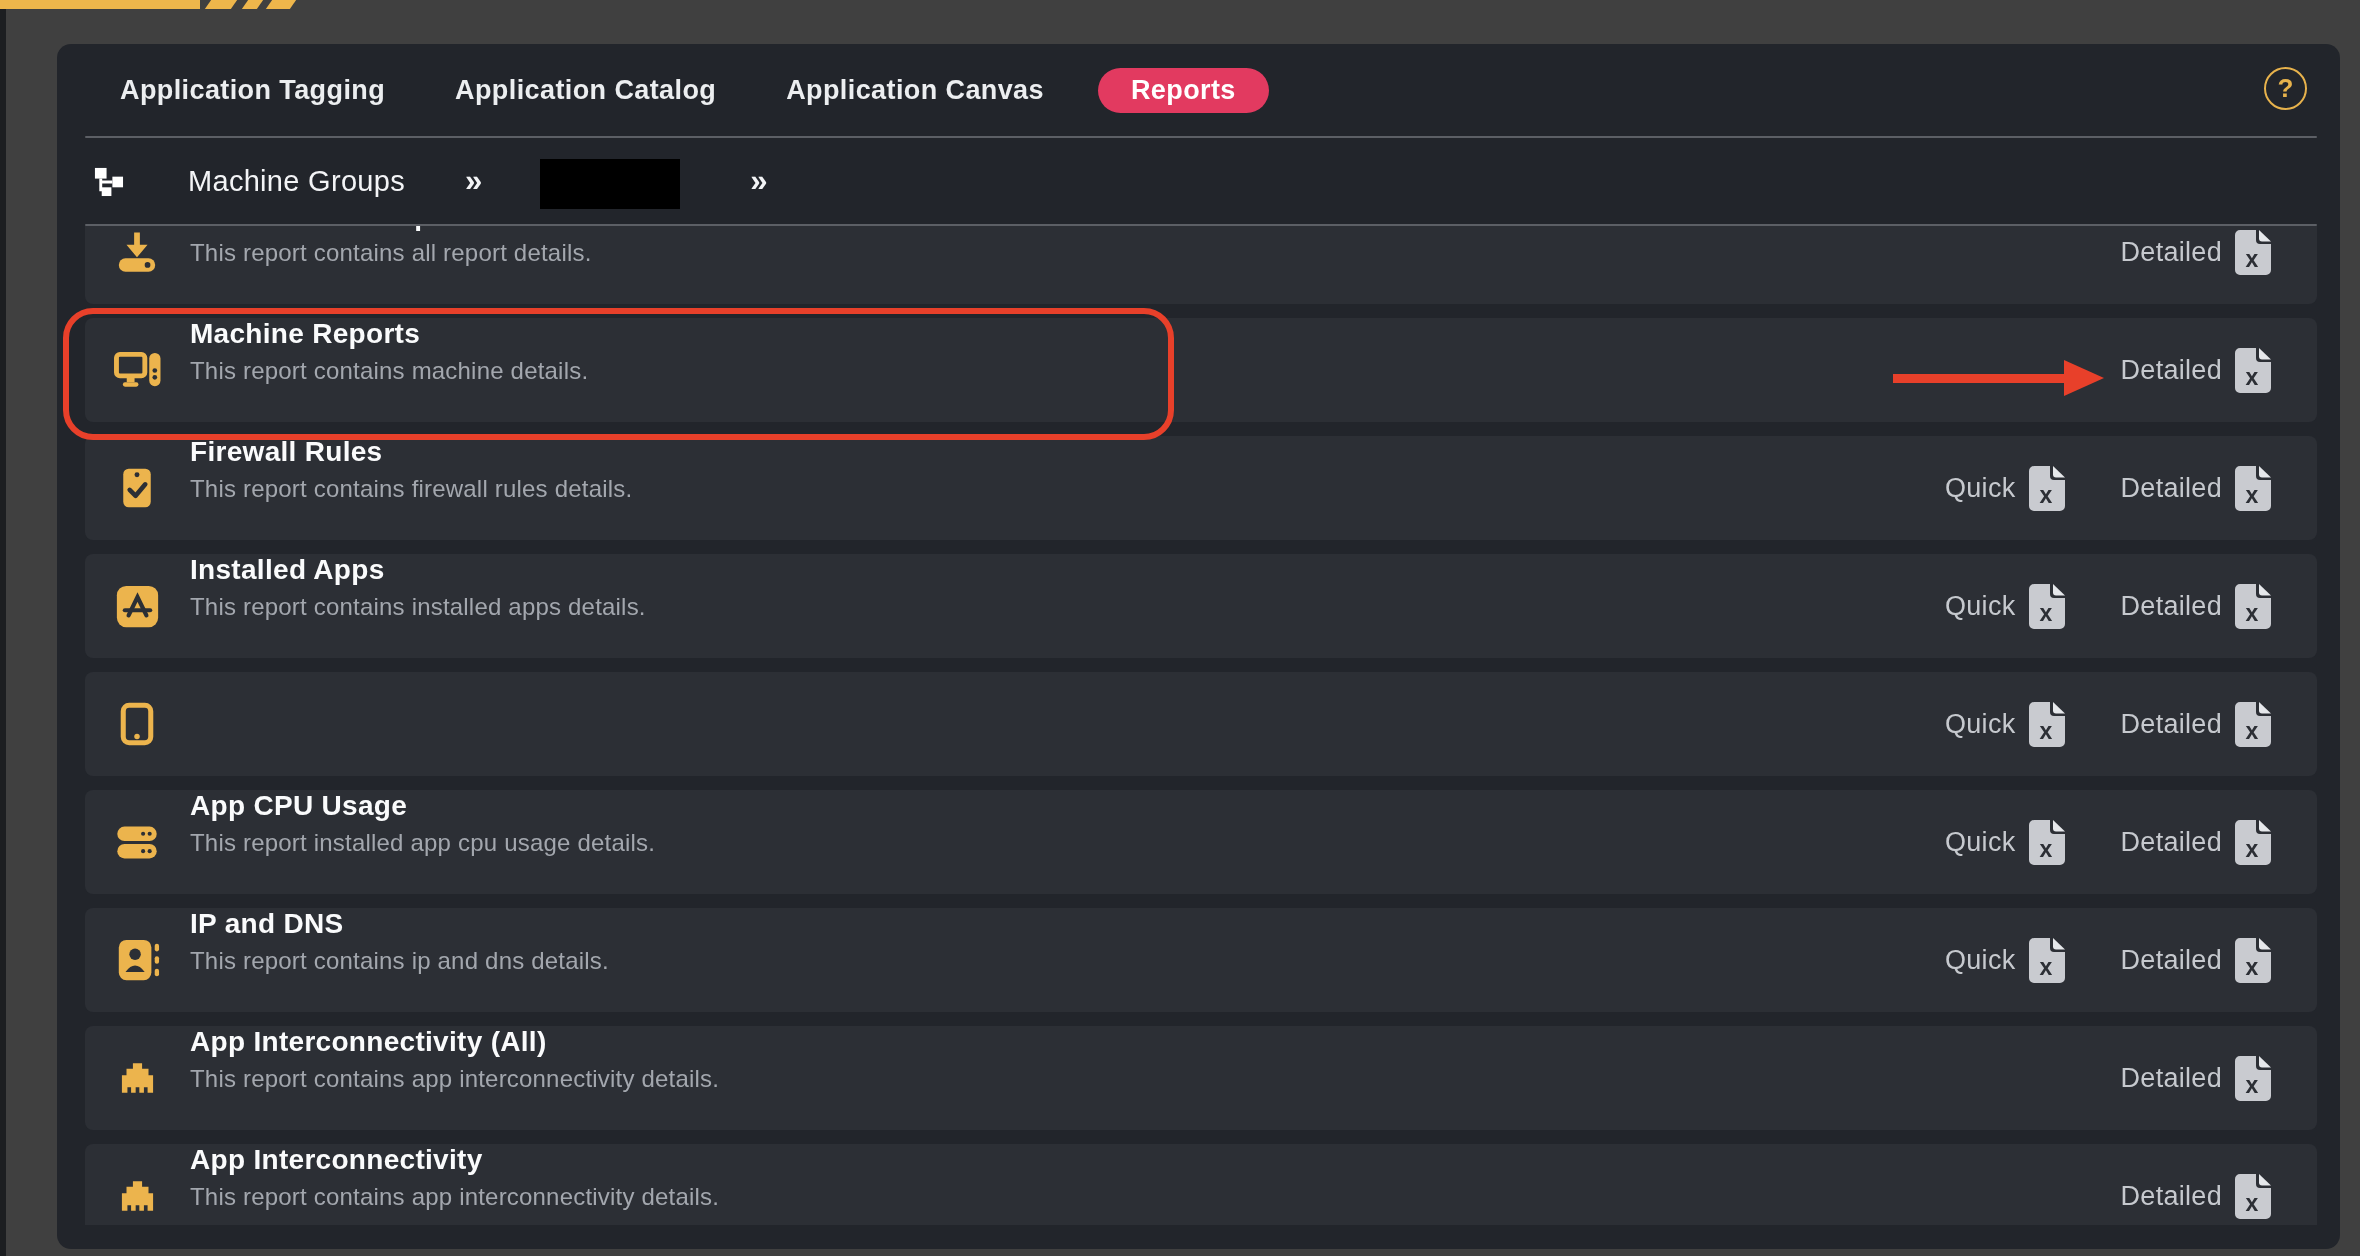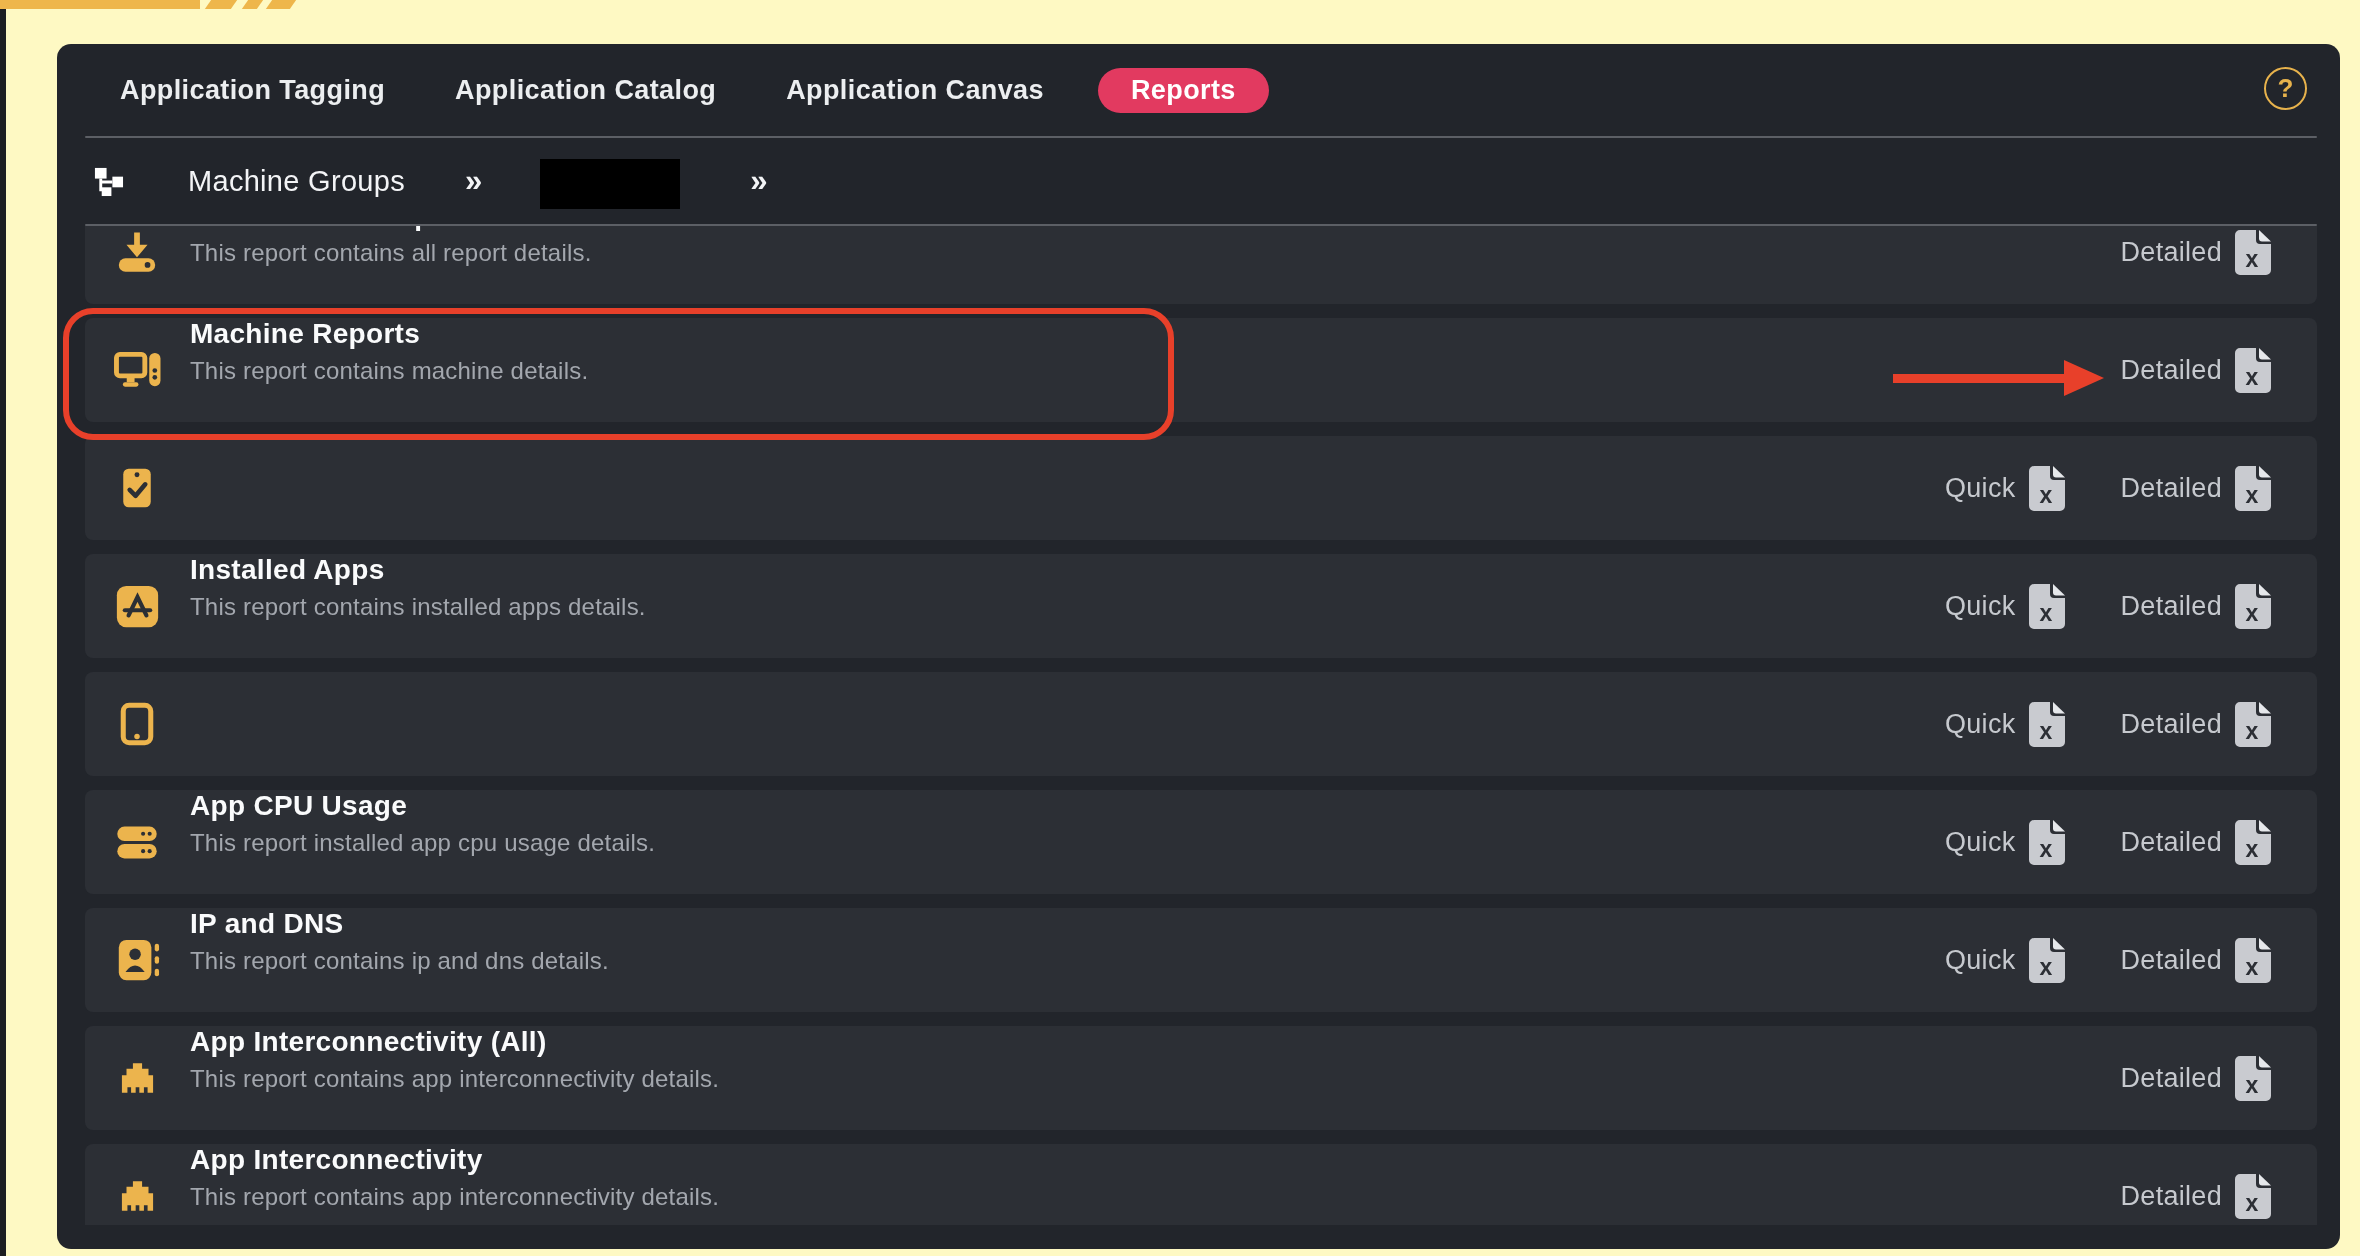--- a/index.html
+++ b/index.html
@@ -1,18 +1,18 @@
 <!DOCTYPE html>
 <html><head>
 <meta charset="utf-8">
 <style>
   html,body { margin:0; padding:0; background:#050607; }
   .root {
     position:relative; width:2360px; height:1256px; overflow:hidden;
-    background:#fef9c3; font-family:"Liberation Sans", sans-serif;
+    background:#404040; font-family:"Liberation Sans", sans-serif;
     -webkit-font-smoothing:antialiased;
   }
   .left-strip { position:absolute; left:0; top:0; width:6px; height:100%; background:#1c1e21; }
 
   
   .logo-solid { position:absolute; top:0; left:0; width:200px; height:9px; background:#eeb64b; }
   .logo-stripe { position:absolute; top:0; height:9px; background:#eeb64b; transform:skewX(-35deg); }
   .ls1 { left:208px; width:26px; } .ls2 { left:245px; width:15px; } .ls3 { left:269px; width:24px; }
 
   .card {
@@ -167,20 +167,24 @@
   </div>
 
   <div class="report-row">
     <span class="report-icon">
             <svg width="44" height="46" viewBox="0 0 48 48">
               <rect x="9" y="3" width="30" height="42" rx="6" fill="#ecb44d"></rect>
               <circle cx="24" cy="9.5" r="2.7" fill="#2c2f35"></circle>
               <path d="M16 26 l6.5 6.5 L33 20" stroke="#2c2f35" stroke-width="5" fill="none" stroke-linecap="round" stroke-linejoin="round"></path>
             </svg>
           </span>
+    <div class="report-text">
+      <div class="report-title">Firewall Rules</div>
+      <div class="report-desc">This report contains firewall rules details.</div>
+    </div>
     <div class="report-actions">
       <div class="dl-btn">
         <span class="dl-label">Quick</span>
         <span class="file-icon">
                 <svg width="36" height="45" viewBox="0 0 36 45">
                   <path d="M5 0 H21 V10 a4 4 0 0 0 4 4 H36 V40 a5 5 0 0 1 -5 5 H5 a5 5 0 0 1 -5 -5 V5 a5 5 0 0 1 5 -5 Z" fill="#c9cbd0"></path>
                   <path d="M24 0 L36 11.5 H27 a3 3 0 0 1 -3 -3 Z" fill="#e6e8eb"></path>
                   <text x="17" y="37" text-anchor="middle" font-size="23" font-weight="bold" fill="#2c2f35" font-family="Liberation Sans, sans-serif">x</text>
                 </svg>
               </span>

